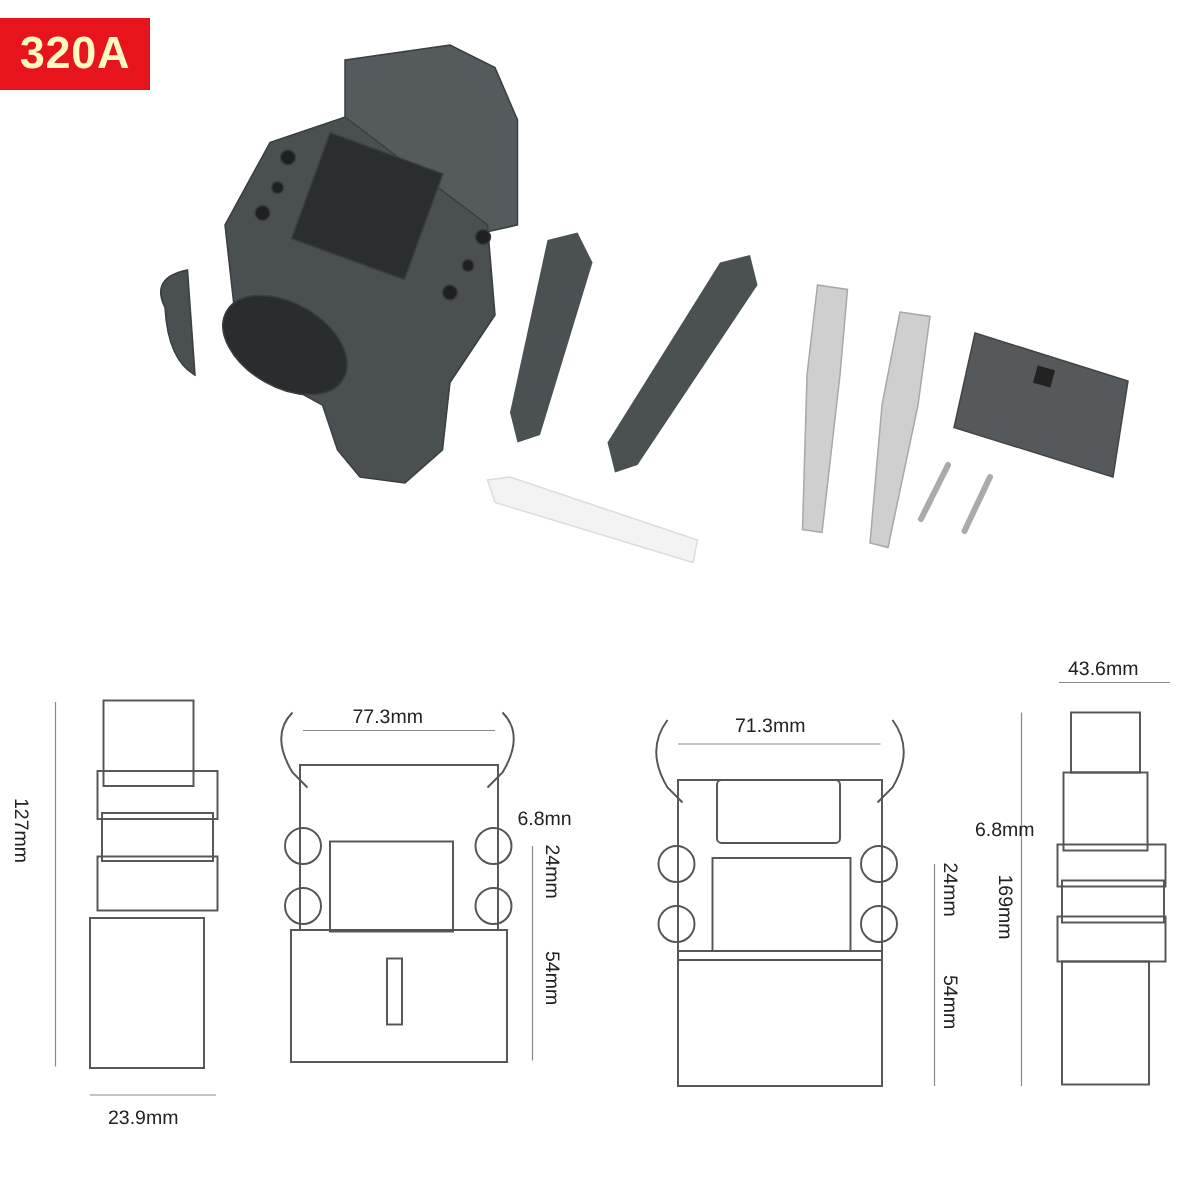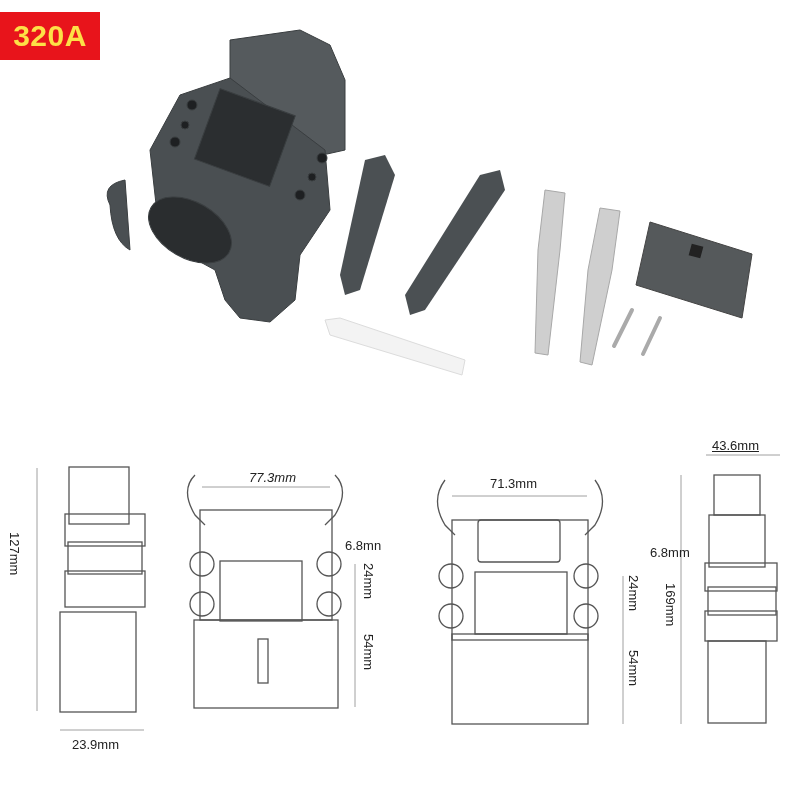--- a/index.html
+++ b/index.html
@@ -1,17 +1,17 @@
 <!DOCTYPE html>
 <html><head>
 <meta charset="utf-8">
 <style>
   html, body { margin:0; padding:0; background:#ffffff; }
   body { width:800px; height:800px; position:relative; overflow:hidden; font-family:"Liberation Sans", sans-serif; }
-  .badge { position:absolute; left:0; top:12px; width:100px; height:48px; background:#e8141b; color:#fde047; font-weight:bold; font-size:30px; line-height:48px; text-align:center; letter-spacing:0.5px; }
+  .badge { position:absolute; left:0; top:12px; width:100px; height:48px; background:#e8141b; color:#fef9c3; font-weight:bold; font-size:30px; line-height:48px; text-align:center; letter-spacing:0.5px; }
   .photo-area { position:absolute; left:0; top:0; width:800px; height:420px; }
   svg { position:absolute; left:0; top:0; }
   .dim { position:absolute; font-size:13px; color:#222; white-space:nowrap; font-family:"Liberation Sans", sans-serif; }
   .vert { transform-origin:left top; transform:rotate(90deg); }
 </style>
 </head>
 <body>
 
 <div class="photo-area">
   <svg width="800" height="420" viewBox="0 0 800 420">
@@ -98,24 +98,24 @@
     <rect x="705" y="611" width="72" height="30"></rect>
     <rect x="708" y="641" width="58" height="82"></rect>
     <line x1="681" y1="475" x2="681" y2="724" stroke="#888" stroke-width="0.8"></line>
     <line x1="706" y1="455" x2="780" y2="455" stroke="#888" stroke-width="0.8"></line>
   </g>
 </svg>
 
 <div class="dim vert" style="left:22px;top:532px;">127mm</div>
 <div class="dim" style="left:72px;top:737px;">23.9mm</div>
 
-<div class="dim" style="left:249px;top:470px;font-style:italic;">77.3mm</div>
+<div class="dim" style="left:235px;top:470px;">77.3mm</div>
 <div class="dim" style="left:345px;top:538px;text-align:center;">6.8mn</div>
 <div class="dim vert" style="left:376px;top:563px;">24mm</div>
 <div class="dim vert" style="left:376px;top:634px;">54mm</div>
 
 <div class="dim" style="left:490px;top:476px;">71.3mm</div>
 <div class="dim" style="left:618px;top:545px;margin-left:32px;">6.8mm</div>
 <div class="dim vert" style="left:641px;top:575px;">24mm</div>
 <div class="dim vert" style="left:641px;top:650px;">54mm</div>
 
-<div class="dim" style="left:712px;top:438px;text-decoration:underline;">43.6mm</div>
+<div class="dim" style="left:712px;top:438px;">43.6mm</div>
 <div class="dim vert" style="left:678px;top:583px;">169mm</div>
 
 </body></html>

